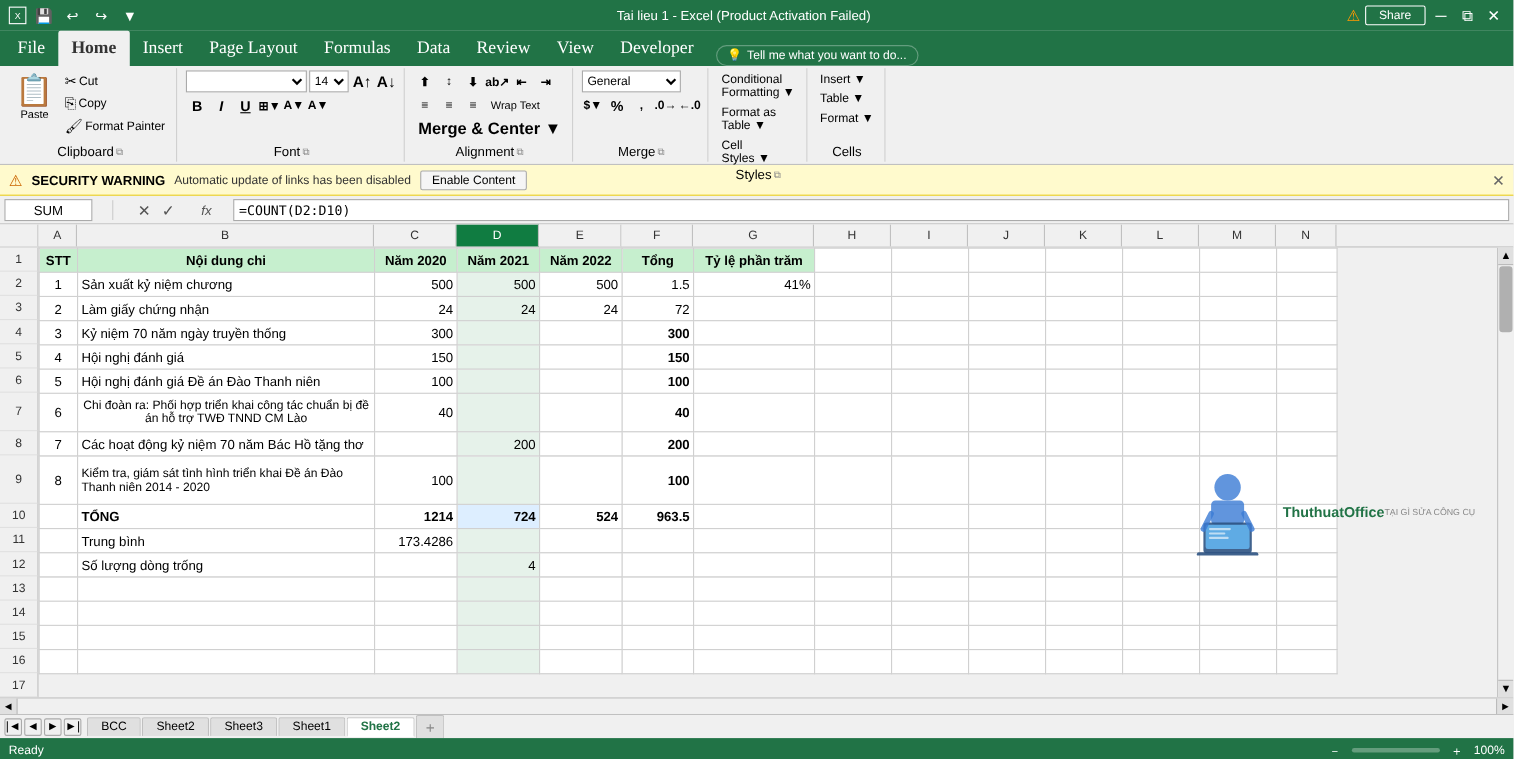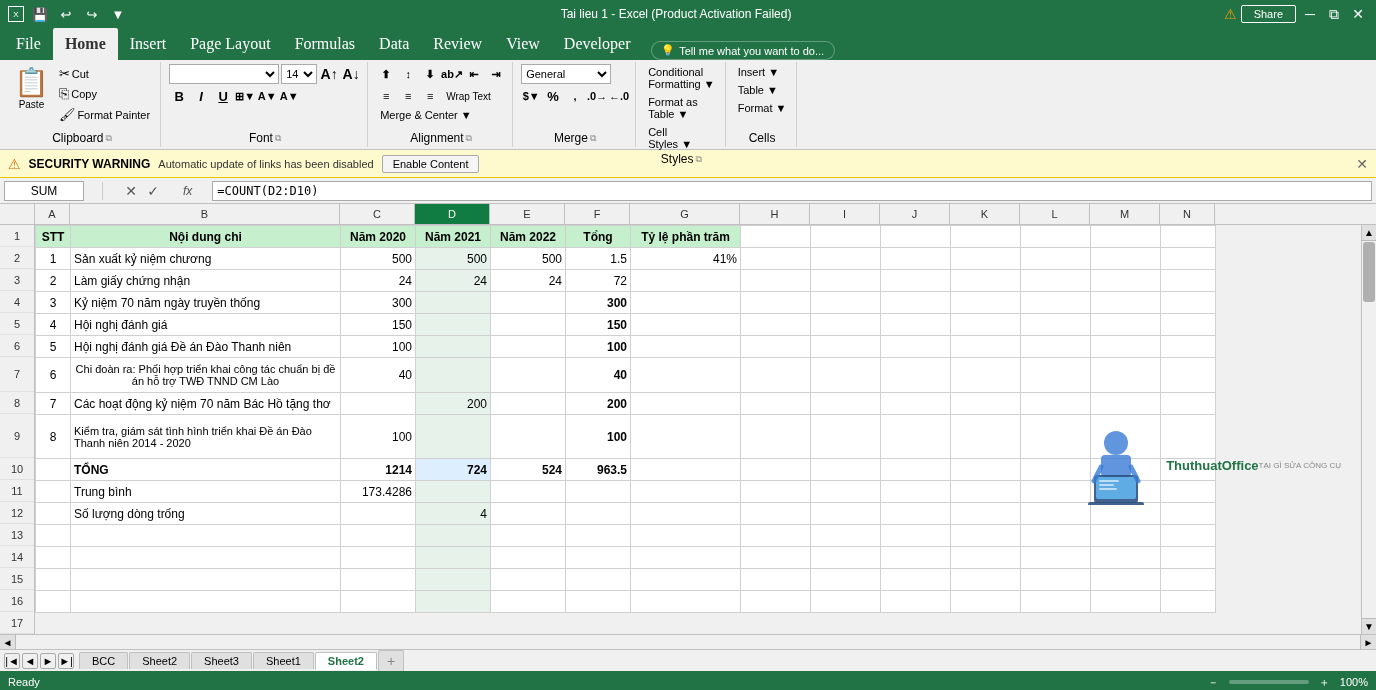--- a/index.html
+++ b/index.html
@@ -223,21 +223,21 @@
         <div class="font-btn" style="font-size:11px;">⇤</div>
         <div class="font-btn" style="font-size:11px;">⇥</div>
       </div>
       <div style="display:flex; gap:2px;">
         <div class="font-btn" style="font-size:11px;">≡</div>
         <div class="font-btn" style="font-size:11px;">≡</div>
         <div class="font-btn" style="font-size:11px;">≡</div>
         <div class="rb-btn-small" style="font-size:10px; padding:1px 4px;">Wrap Text</div>
       </div>
       <div style="display:flex; gap:2px;">
-        <div class="rb-btn-small" style="font-size:11px; padding:1px 4px;">Merge &amp; Center ▼</div>
+        <div class="rb-btn-small" style="font-size:15px; padding:1px 4px;font-weight:bold;">Merge &amp; Center ▼</div>
       </div>
     </div>
     <div class="ribbon-group-label-row">
       <span>Alignment</span>
       <span class="group-expand">⧉</span>
     </div>
   </div>
 
   <div class="ribbon-group">
     <div class="ribbon-group-content" style="flex-direction:column; gap:2px;">

